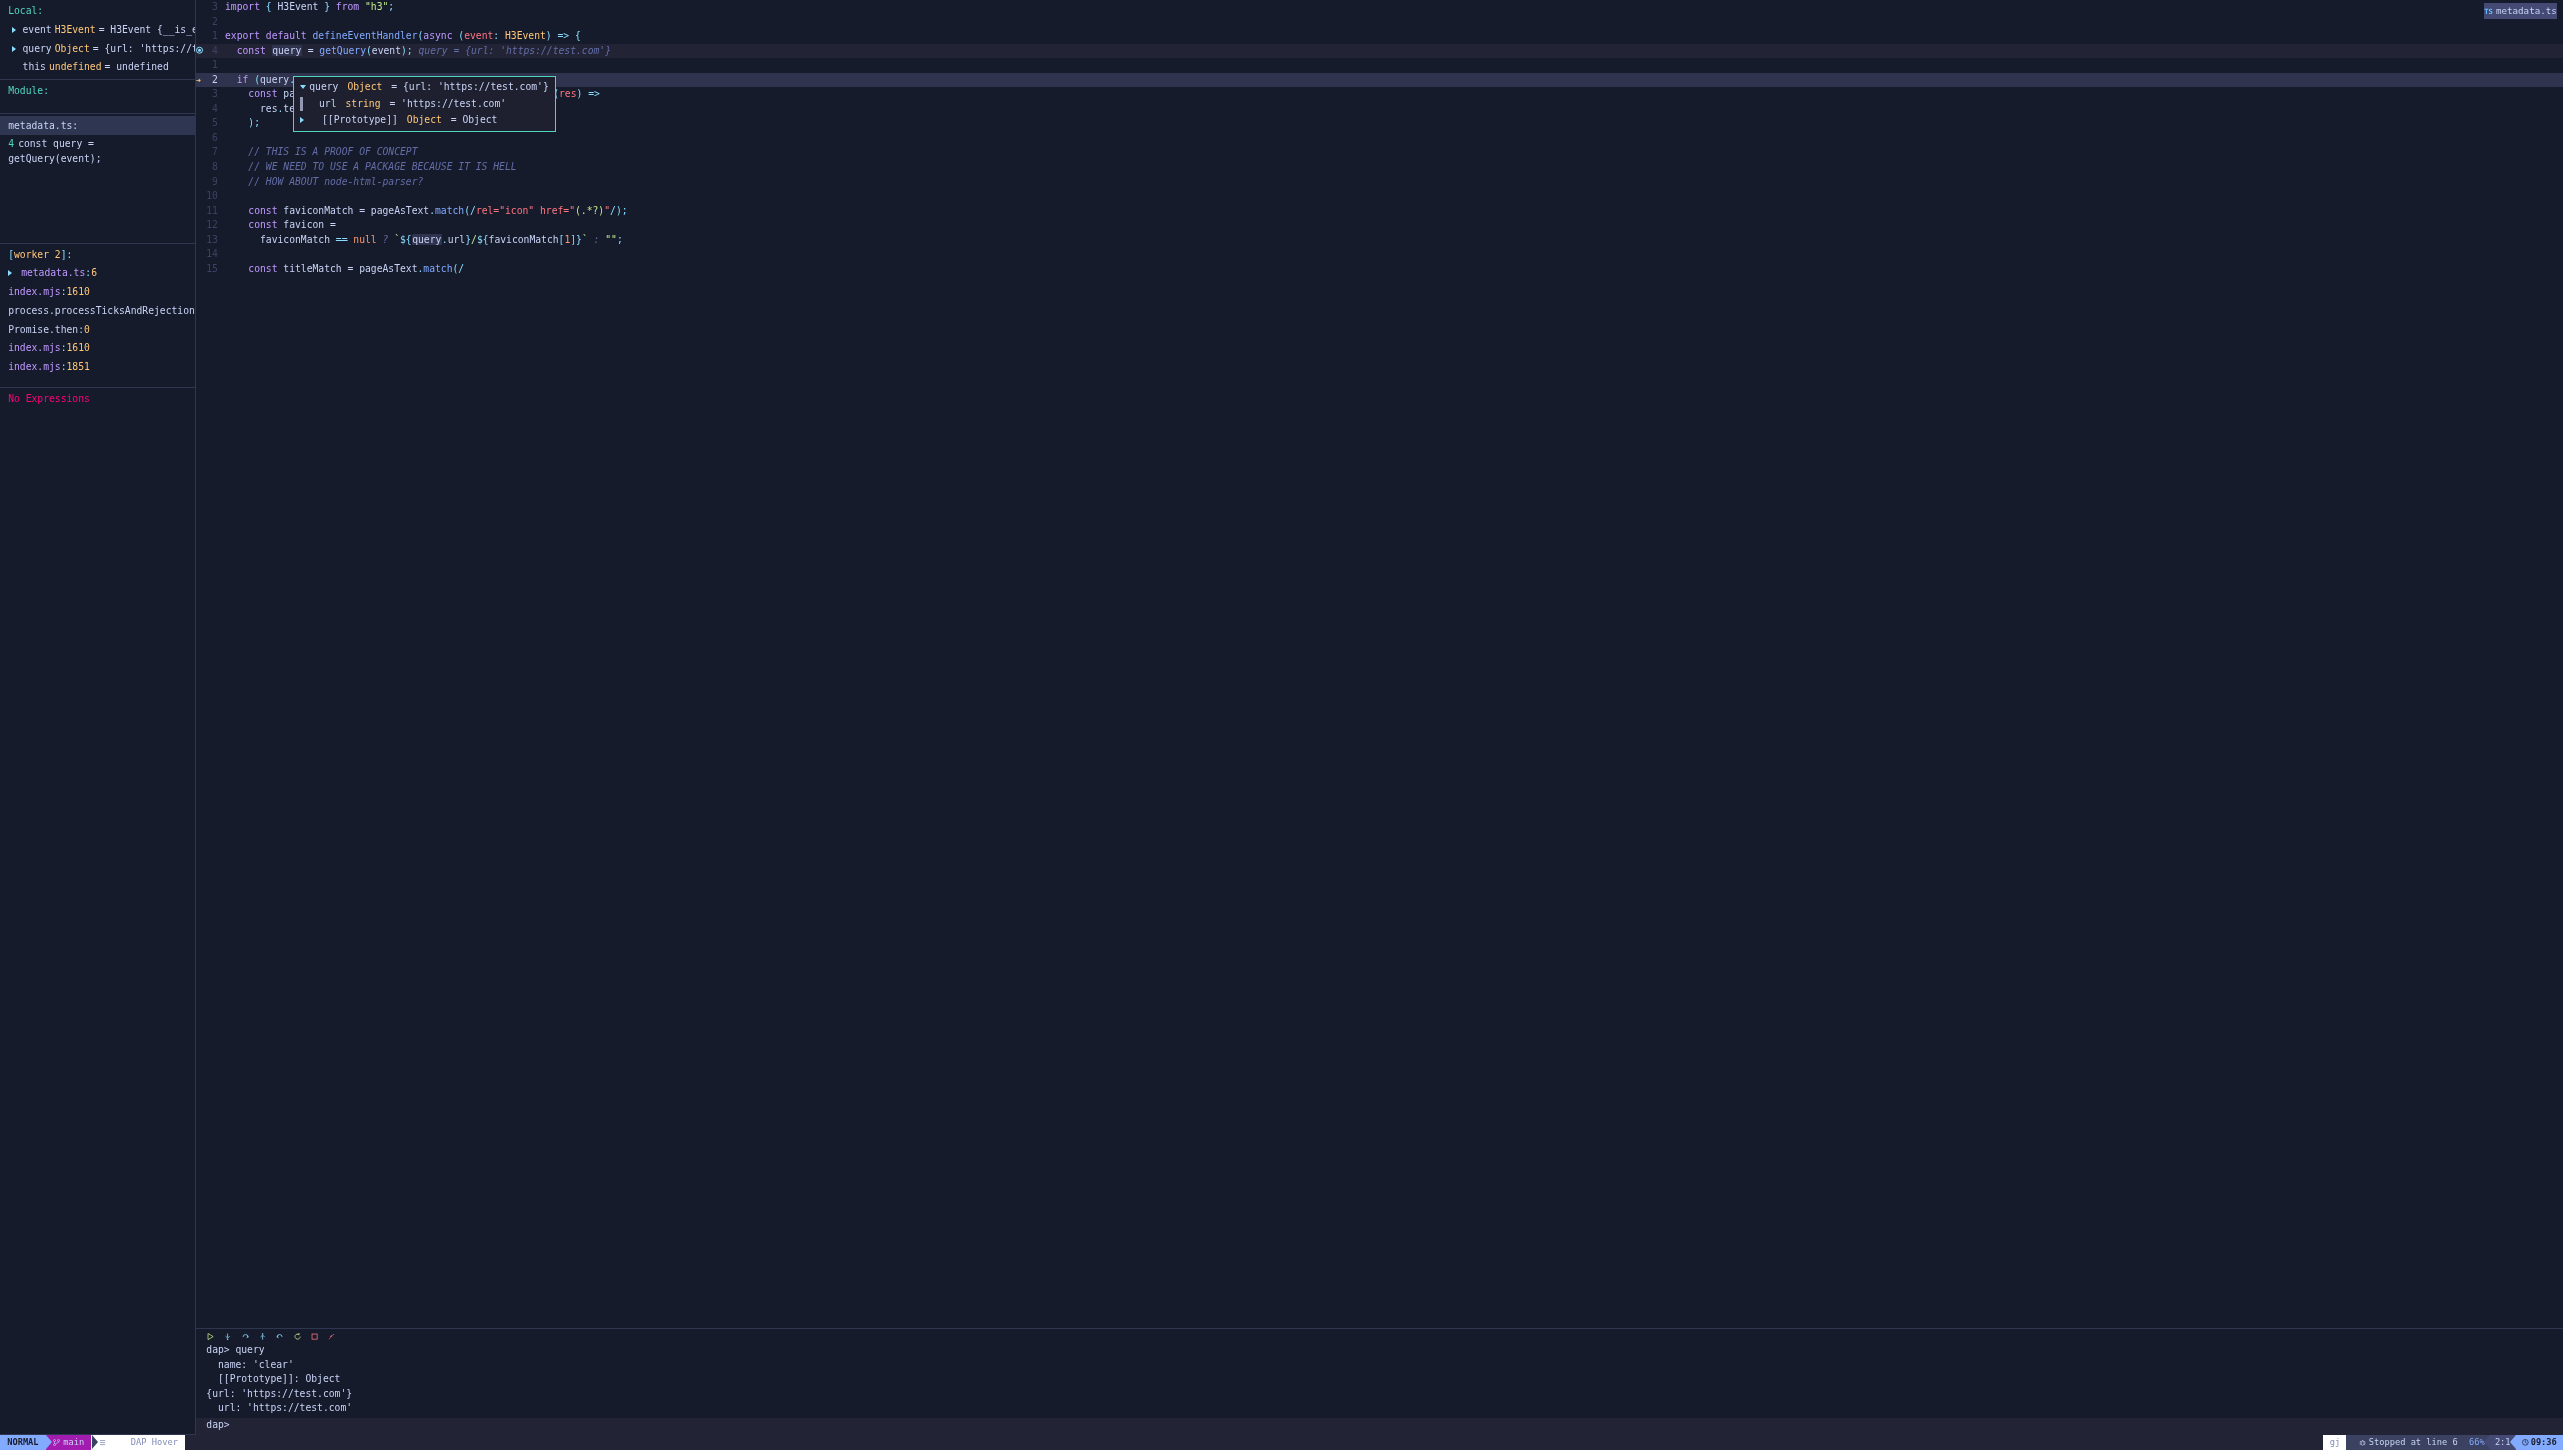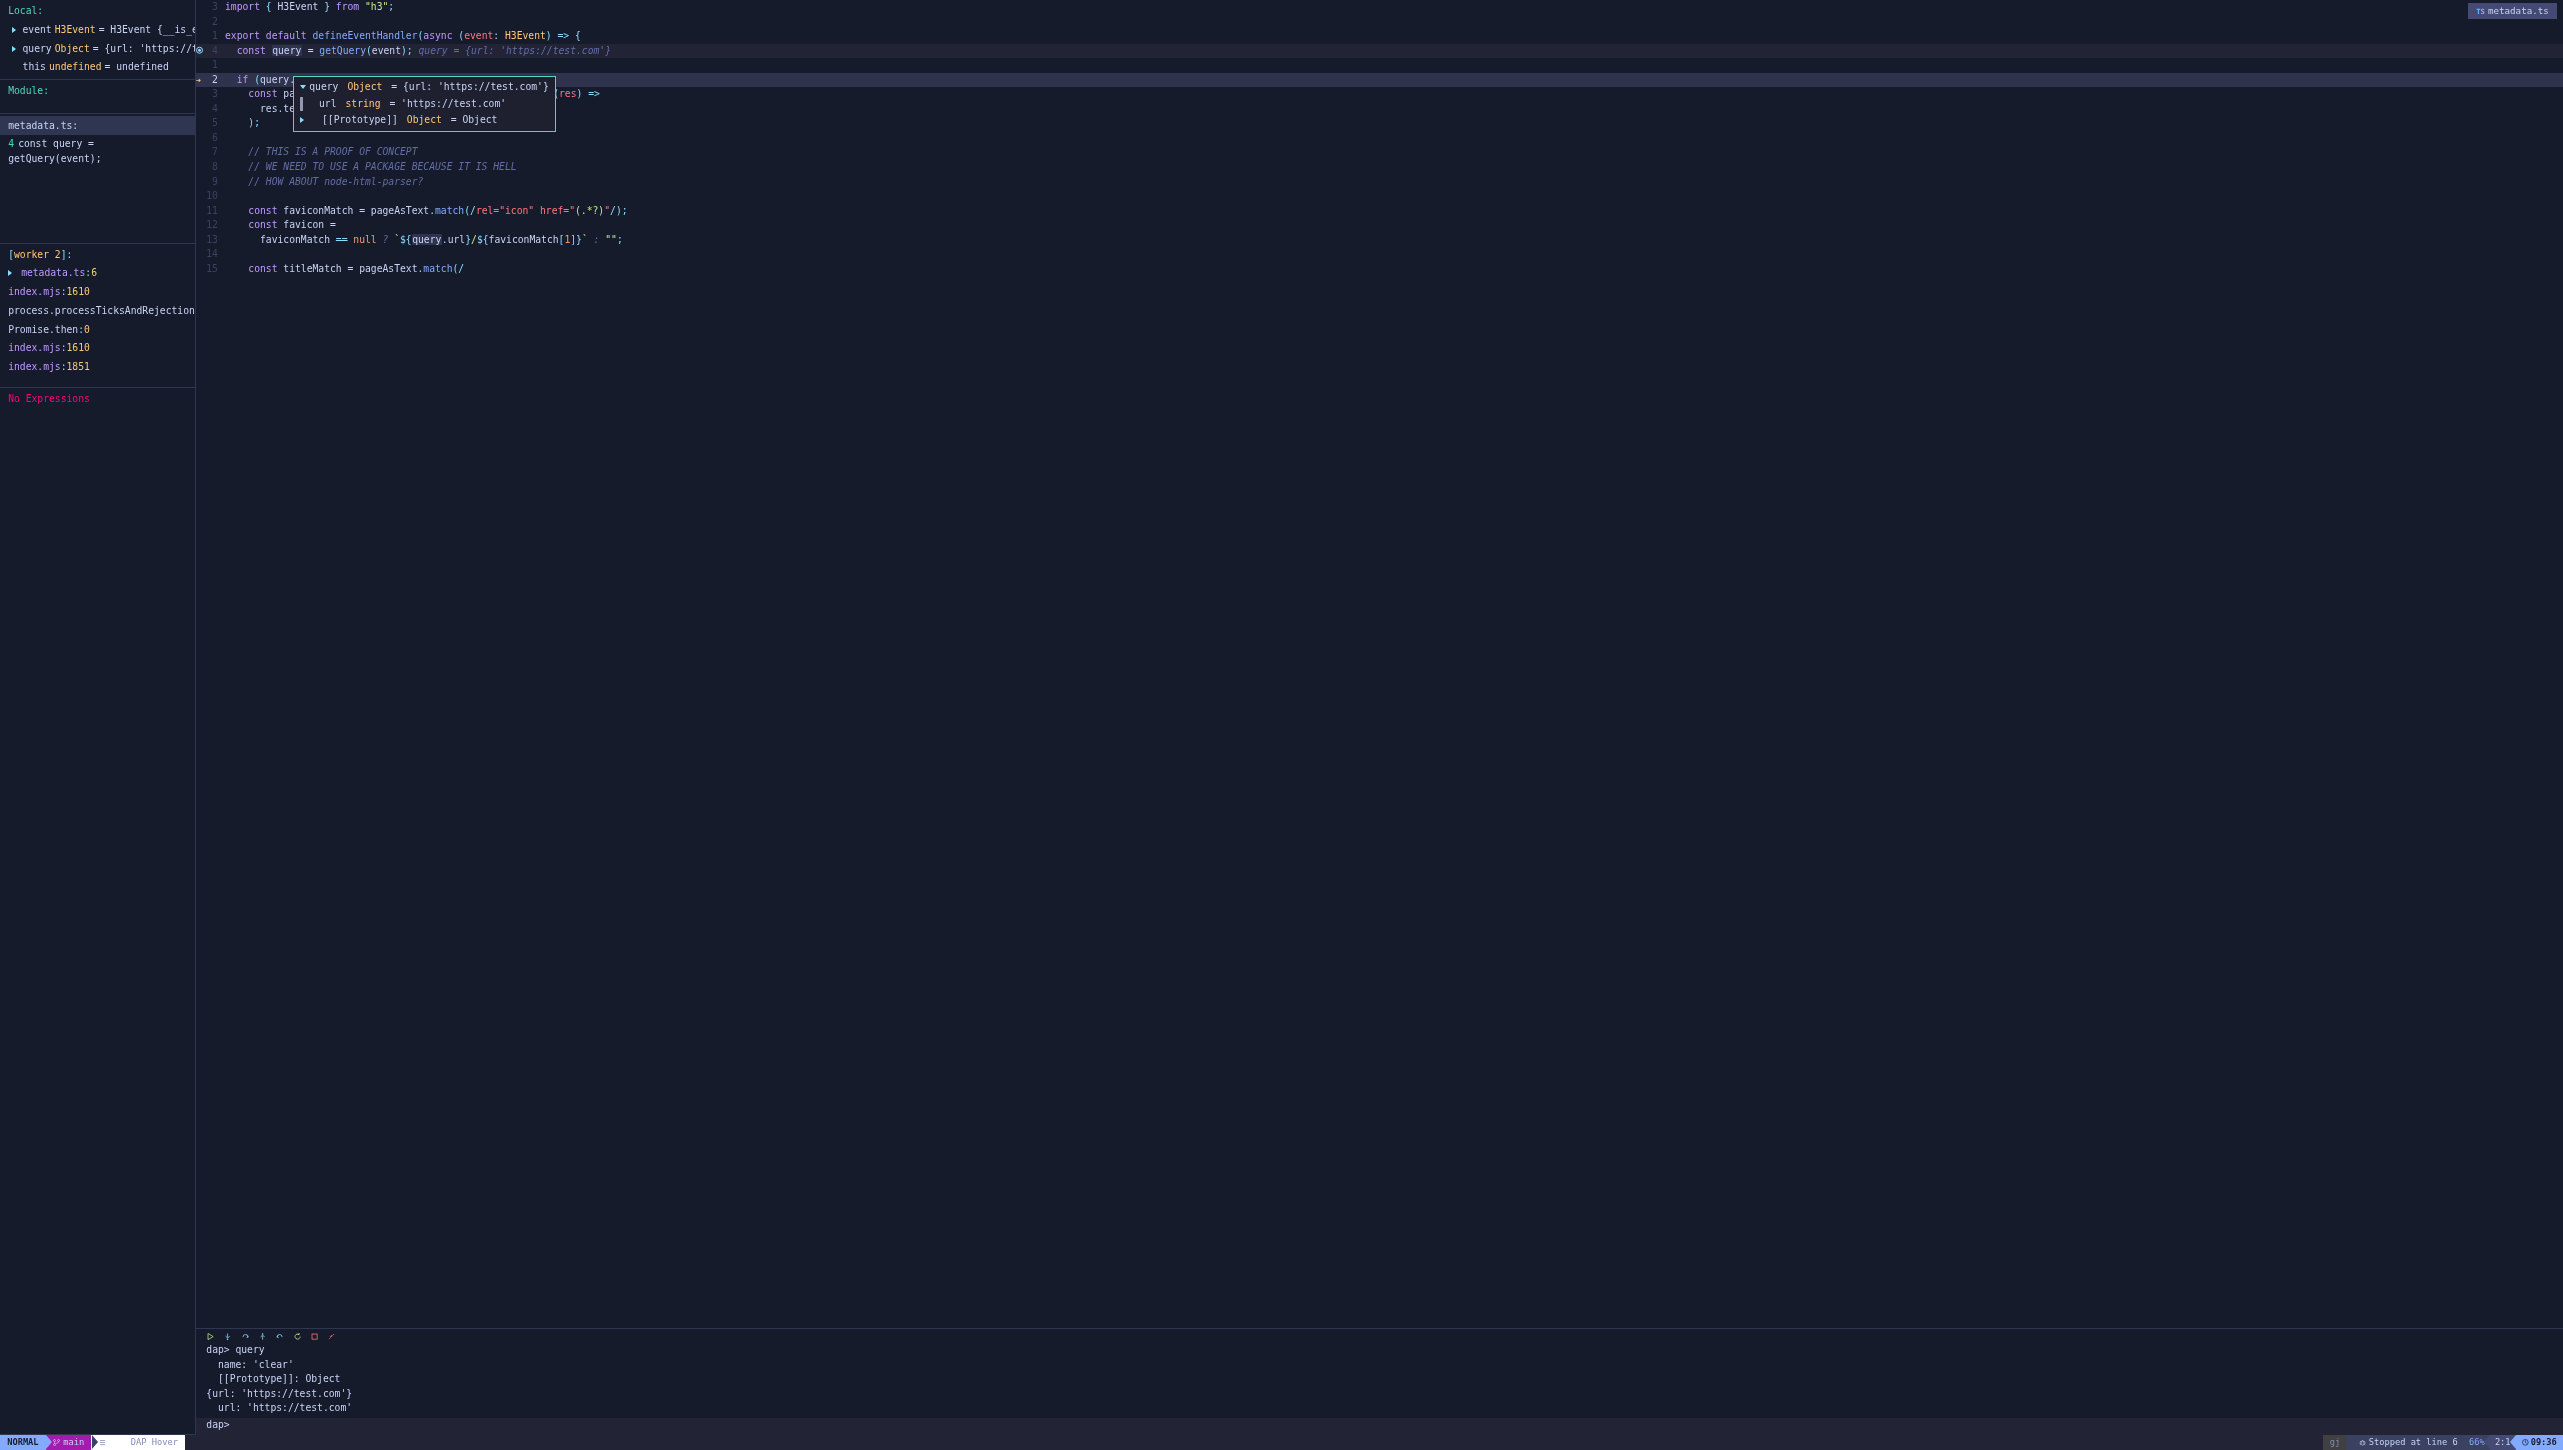--- a/index.html
+++ b/index.html
@@ -45,21 +45,21 @@
 .gutter.cur { color:#c8d3f5; }
 .gutter-mark { position:absolute; left:0; top:50%; transform:translateY(-50%); }
 .code { white-space:pre; position:relative; flex:1; }
 .line.hl { background:#222436; }
 .line.exec { background:#2f334d; }
 .bp-circle { width:7.2px; height:7.2px; border:1px solid #89ddff; border-radius:50%; display:inline-block; }
 .bp-inner { width:3.1px; height:3.1px; background:#89ddff; border-radius:50%; margin:1px auto 0; }
 .arrow { color:#ffc777; font-size:8.2px; }
 .hl-word { background:#2f334d; border-radius:1px; padding:0 0.5px; }
 
-.lang-badge { position:absolute; top:3.1px; right:6.2px; background:#444a73; color:#c8d3f5; padding:1px 8px; display:flex; align-items:flex-end; gap:3.1px; font-size:9.2px; }
+.lang-badge { position:absolute; top:3.1px; right:6.2px; background:#444a73; color:#c8d3f5; padding:1px 0; display:flex; align-items:flex-end; gap:3.1px; font-size:9.2px; }
 .lang-badge .ts { color:#65bcff; font-size:7.2px; font-weight:bold; }
 
 .hover-popup { position:absolute; left:97px; top:76px; border:0.5px solid #4fd6be; background:#1e2030; padding:2.1px 0; z-index:10; min-width:206px; }
 .hover-popup .row { padding:1px 6.2px; display:flex; align-items:center; gap:3.1px; white-space:pre; }
 .tri-down { display:inline-block; width:0; height:0; border-left:3.1px solid transparent; border-right:3.1px solid transparent; border-top:4.1px solid #89ddff; }
 .scroll-thumb { width:3.1px; height:13.3px; background:#9399b2; margin-right:1px; }
 
 .dap-panel { border-top:0.5px solid #2f3652; display:flex; flex-direction:column; background:#161b2c; }
 .dap-toolbar { display:flex; gap:9.2px; padding:4.1px 10.3px 2.1px; align-items:center; }
 .dap-ico { width:8.2px; height:8.2px; display:flex; align-items:center; justify-content:center; cursor:pointer; }
@@ -71,21 +71,21 @@
 .sl-seg { display:flex; align-items:center; padding:0 7.2px; position:relative; }
 .sl-mode { background:#82aaff; color:#1b1d2b; font-weight:bold; }
 .sl-branch { background:#a21caf; color:#c8d3f5; }
 .sl-dap { background:#ffffff; color:#828bb8;gap:22px; }
 .sl-sep-r::after { content:''; position:absolute; right:-6.2px; top:0; border-top:7.7px solid transparent; border-bottom:7.7px solid transparent; border-left:6.2px solid currentColor; z-index:1; }
 .sl-mode.sl-sep-r::after { color:#82aaff; }
 .sl-branch.sl-sep-r::after { color:#3b4261; }
 .sl-spacer { flex:1; background:#222436; }
 .sl-right { display:flex; align-items:stretch; }
 .sl-item { display:flex; align-items:center; padding:0 6.2px; }
-.sl-gj { background:#404040; color:#828bb8;text-align:center; }
+.sl-gj { background:#ffffff; color:#828bb8;text-align:center; }
 .sl-stopped { background:#3b4261; color:#c8d3f5; border-left:6.2px solid transparent; position:relative; }
 .sl-stopped::before { content:''; position:absolute; left:-6.2px; top:0; border-top:7.7px solid transparent; border-bottom:7.7px solid transparent; border-right:6.2px solid #3b4261; }
 .sl-pct { background:#3b4261; color:#82aaff; padding:0 5.1px; position:relative; }
 .sl-pct::before { content:''; position:absolute; left:-6.2px; top:0; border-top:7.7px solid transparent; border-bottom:7.7px solid transparent; border-right:6.2px solid #3b4261; }
 .sl-pos { background:#444a73; color:#c8d3f5; padding:0 5.1px; position:relative; }
 .sl-pos::before { content:''; position:absolute; left:-6.2px; top:0; border-top:7.7px solid transparent; border-bottom:7.7px solid transparent; border-right:6.2px solid #444a73; }
 .sl-clock { background:#82aaff; color:#1b1d2b; padding:0 6.2px; font-weight:bold; position:relative; }
 .sl-clock::before { content:''; position:absolute; left:-6.2px; top:0; border-top:7.7px solid transparent; border-bottom:7.7px solid transparent; border-right:6.2px solid #82aaff; }
 svg { display:block; }
 </style>

